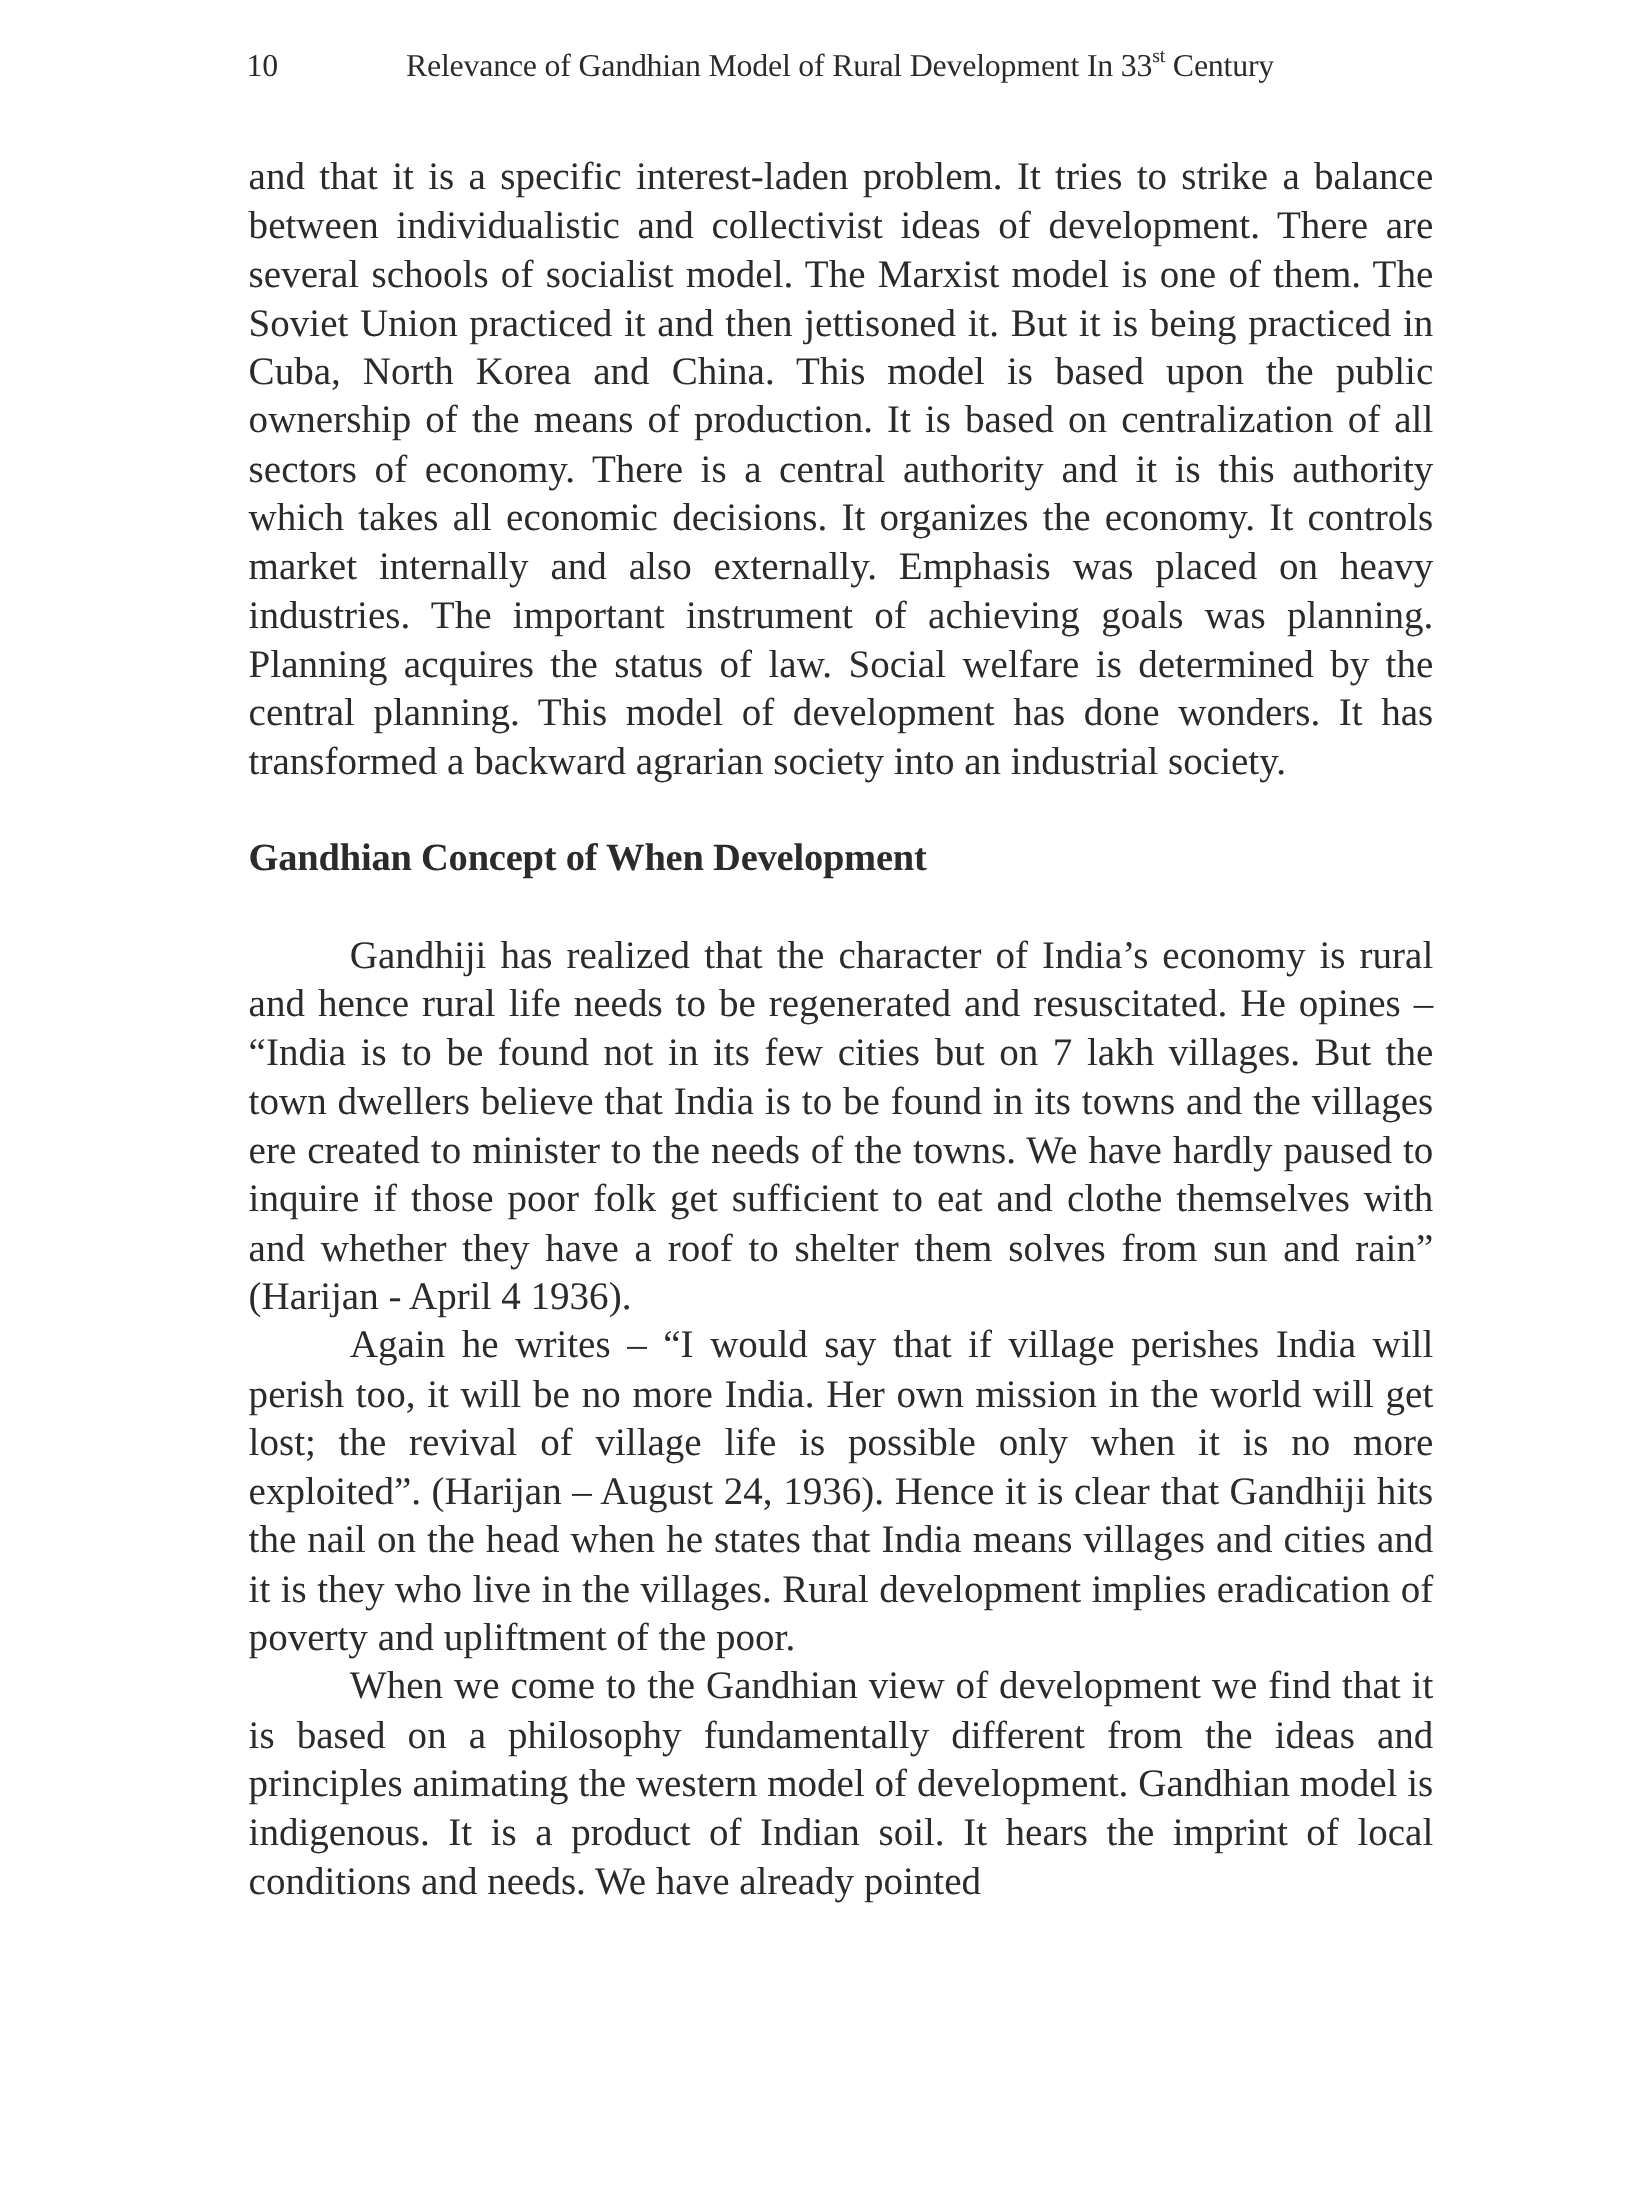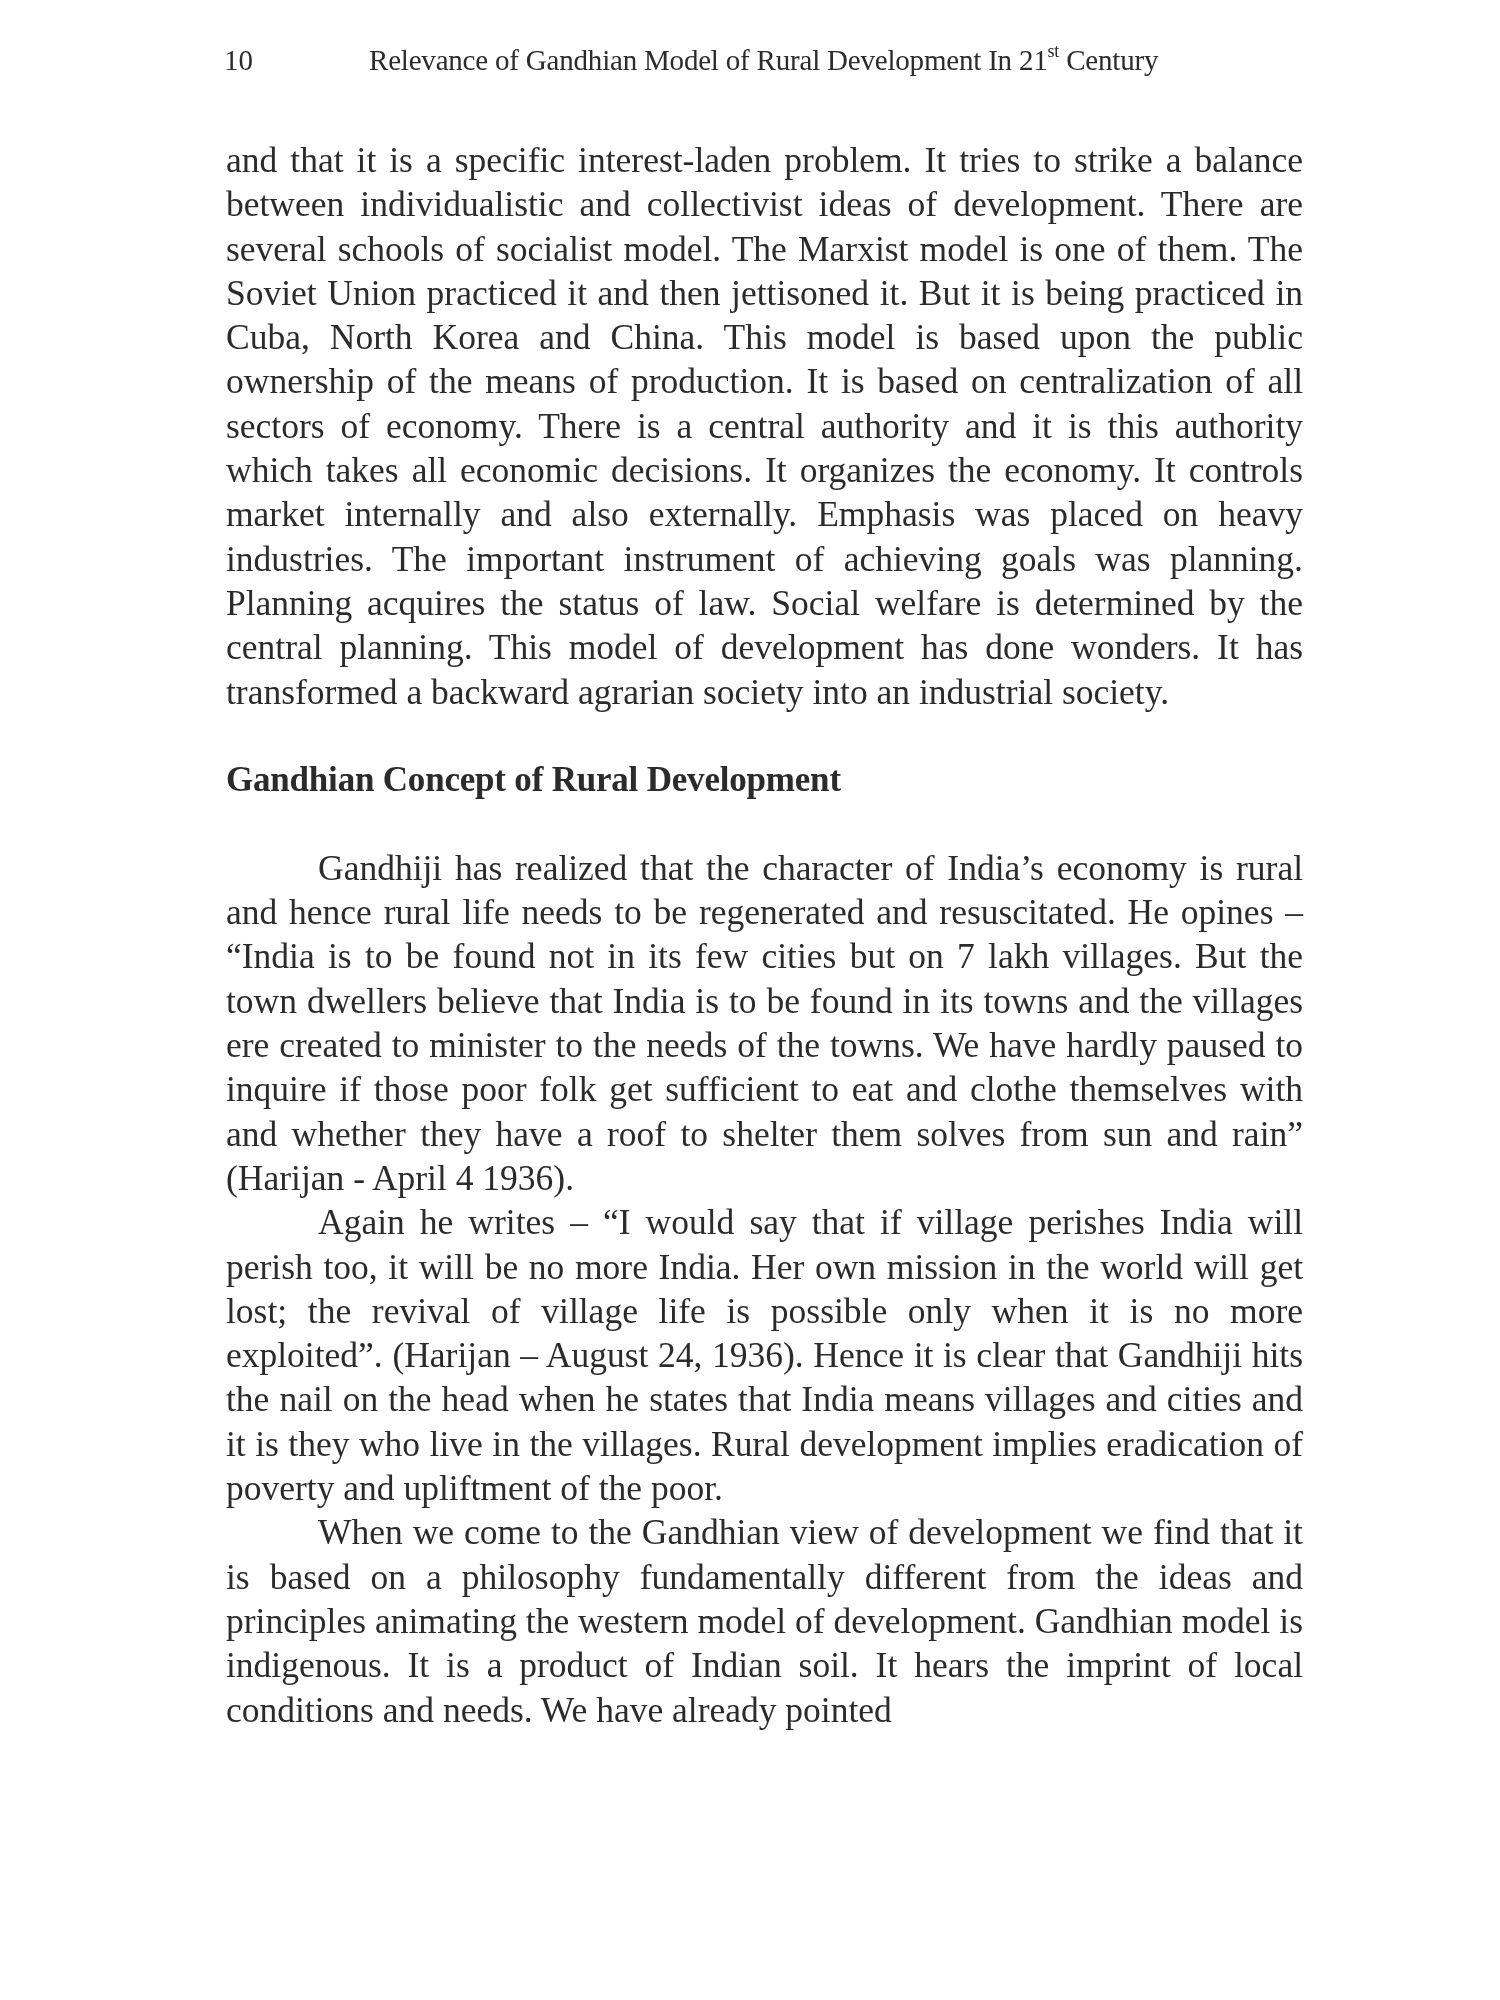--- a/index.html
+++ b/index.html
@@ -77,28 +77,28 @@
       font-style: italic;
     }
   </style>
 </head>
 <body>
 
 <div class="page">
 
   <div class="running-header">
     <span class="page-number">10</span>
-    <span class="header-title"><span>Relevance of Gandhian Model of Rural Development In 21</span><sup>st</sup><span> Century</span></span>
+    <span class="header-title"><span>Relevance of Gandhian Model of Rural Development In 33</span><sup>st</sup><span> Century</span></span>
   </div>
 
   <div class="body-text">
     <p class="para">and that it is a specific interest-laden problem. It tries to strike a balance between individualistic and collectivist ideas of development. There are several schools of socialist model. The Marxist model is one of them. The Soviet Union practiced it and then jettisoned it. But it is being practiced in Cuba, North Korea and China. This model is based upon the public ownership of the means of production. It is based on centralization of all sectors of economy. There is a central authority and it is this authority which takes all economic decisions. It organizes the economy. It controls market internally and also externally. Emphasis was placed on heavy industries. The important instrument of achieving goals was planning. Planning acquires the status of law. Social welfare is determined by the central planning. This model of development has done wonders. It has transformed a backward agrarian society into an industrial society.</p>
 
 
-    <h2 class="section-heading">Gandhian Concept of Rural Development</h2>
+    <h2 class="section-heading">Gandhian Concept of When Development</h2>
 
     <p class="para indent">Gandhiji has realized that the character of India’s economy is rural and hence rural life needs to be regenerated and resuscitated. He opines – “India is to be found not in its few cities but on 7 lakh villages. But the town dwellers believe that India is to be found in its towns and the villages ere created to minister to the needs of the towns. We have hardly paused to inquire if those poor folk get sufficient to eat and clothe themselves with and whether they have a roof to shelter them solves from sun and rain” (Harijan - April 4 1936).</p>
 
     <p class="para indent">Again he writes – “I would say that if village perishes India will perish too, it will be no more India. Her own mission in the world will get lost; the revival of village life is possible only when it is no more exploited”. (Harijan – August 24, 1936). Hence it is clear that Gandhiji hits the nail on the head when he states that India means villages and cities and it is they who live in the villages. Rural development implies eradication of poverty and upliftment of the poor.</p>
 
     <p class="para indent">When we come to the Gandhian view of development we find that it is based on a philosophy fundamentally different from the ideas and principles animating the western model of development. Gandhian model is indigenous. It is a product of Indian soil. It hears the imprint of local conditions and needs. We have already pointed</p>
   </div>
 
 </div>
 

